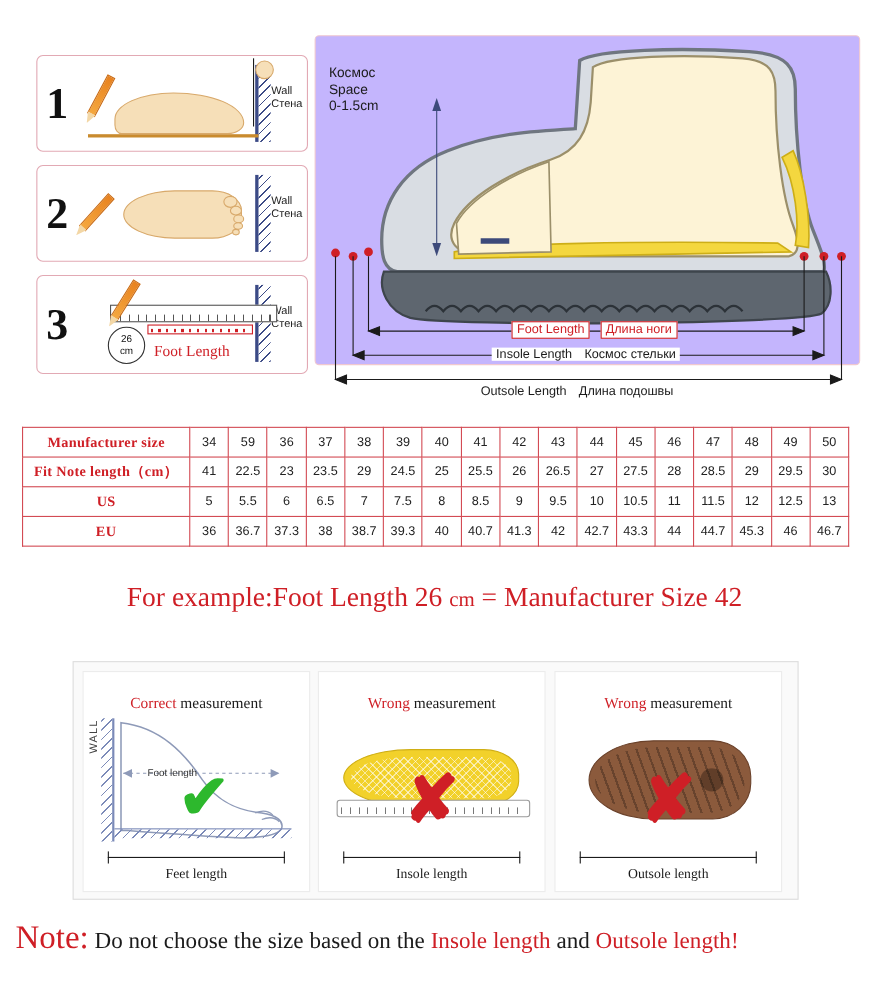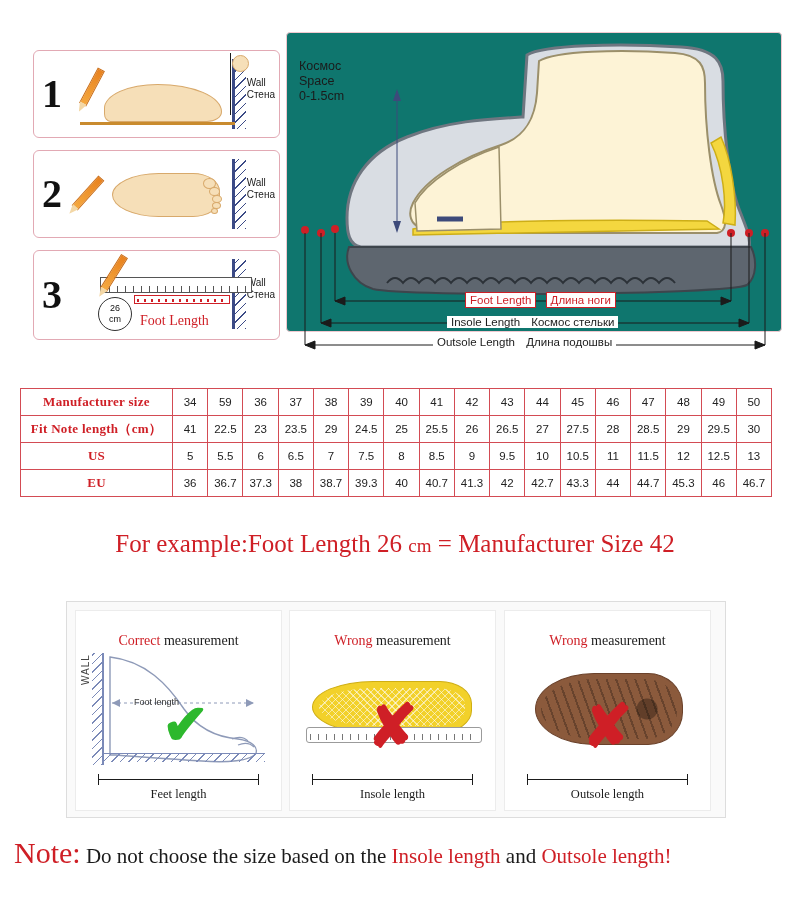--- a/index.html
+++ b/index.html
@@ -227,21 +227,21 @@
 
   
   .shoe-diagram {
     position: absolute;
     left: 286px;
     top: 32px;
     width: 496px;
     height: 300px;
     border: 1px solid #f0c8cf;
     border-radius: 4px;
-    background: #0f766e;
+    background: #c4b5fd;
   }
   .space-label {
     position: absolute;
     left: 12px;
     top: 26px;
     font-size: 12.5px;
     line-height: 15px;
     color: #1b1b1b;
   }
   .shoe-svg { position: absolute; left: 0; top: 0; }
@@ -625,21 +625,21 @@
     </svg>
 
     <div class="dim-row" style="left:178px; top:259px;">
       <span class="dim-label-box">Foot Length</span>
       <span class="dim-label-box" style="margin-left:6px;">Длина ноги</span>
     </div>
     <div class="dim-row" style="left:160px; top:283px; background:#fff; padding:0 4px;">
       <span>Insole Length</span>
       <span style="margin-left:8px;">Космос стельки</span>
     </div>
-    <div class="dim-row" style="left:146px; top:303px; background:#fff; padding:0 4px;">
+    <div class="dim-row" style="left:146px; top:317px; background:#fff; padding:0 4px;">
       <span>Outsole Length</span>
       <span style="margin-left:8px;">Длина подошвы</span>
     </div>
   </div>
 </div>
 
 <table class="size-table">
   <tbody id="size-table-body">
       <tr>
         <td class="rowhead">Manufacturer size</td>

